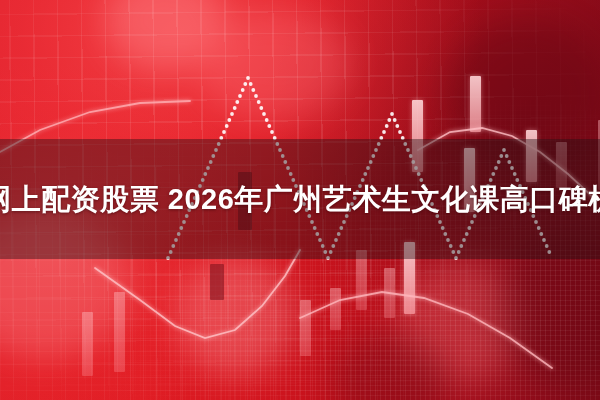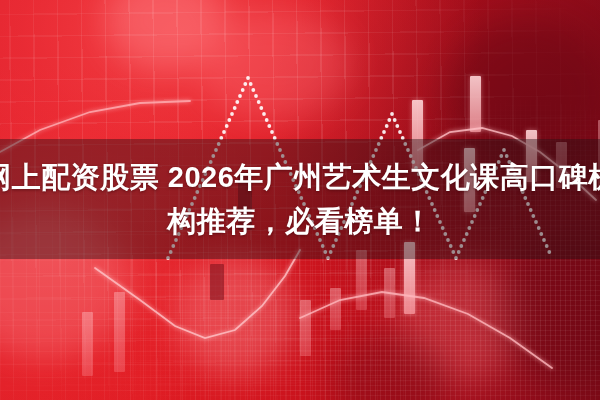--- a/index.html
+++ b/index.html
@@ -346,16 +346,15 @@
         <circle cx="544.0" cy="240.0" r="1.9" fill="#ffffff" fill-opacity="0.9"></circle>
         <circle cx="546.7" cy="246.0" r="1.9" fill="#ffffff" fill-opacity="0.9"></circle>
         <circle cx="549.3" cy="252.0" r="1.9" fill="#ffffff" fill-opacity="0.9"></circle>
       </g>
   </svg>
 
   <div id="dark-band"></div>
 
   <div id="headline">
     <span class="hl-line">网上配资股票 2026年广州艺术生文化课高口碑机</span>
-    <span class="hl-line">构推荐，必看榜单！</span>
   </div>
 
 </div>
 
 </body></html>

